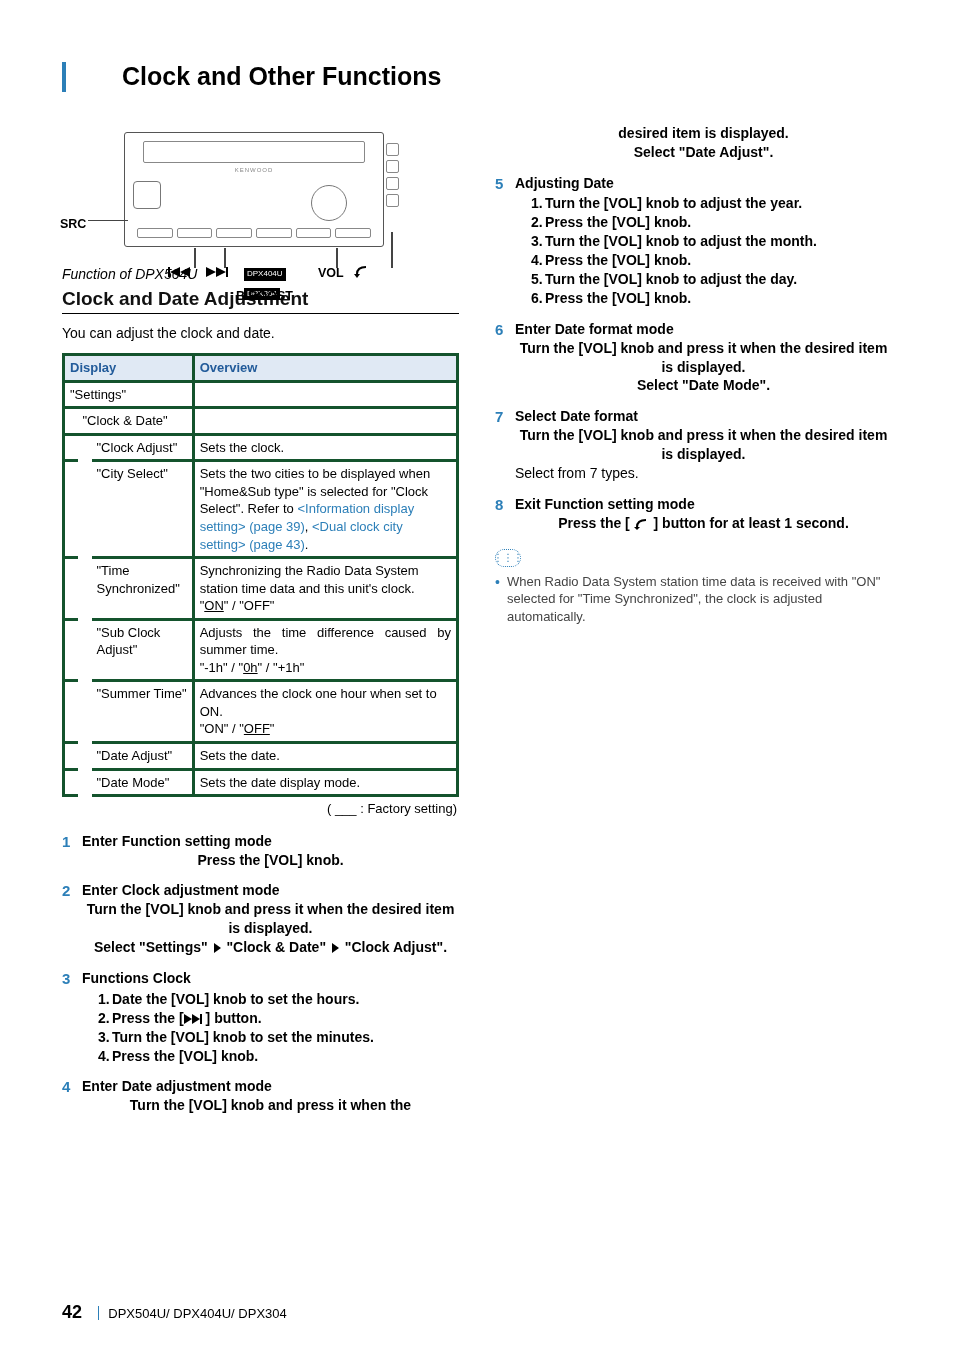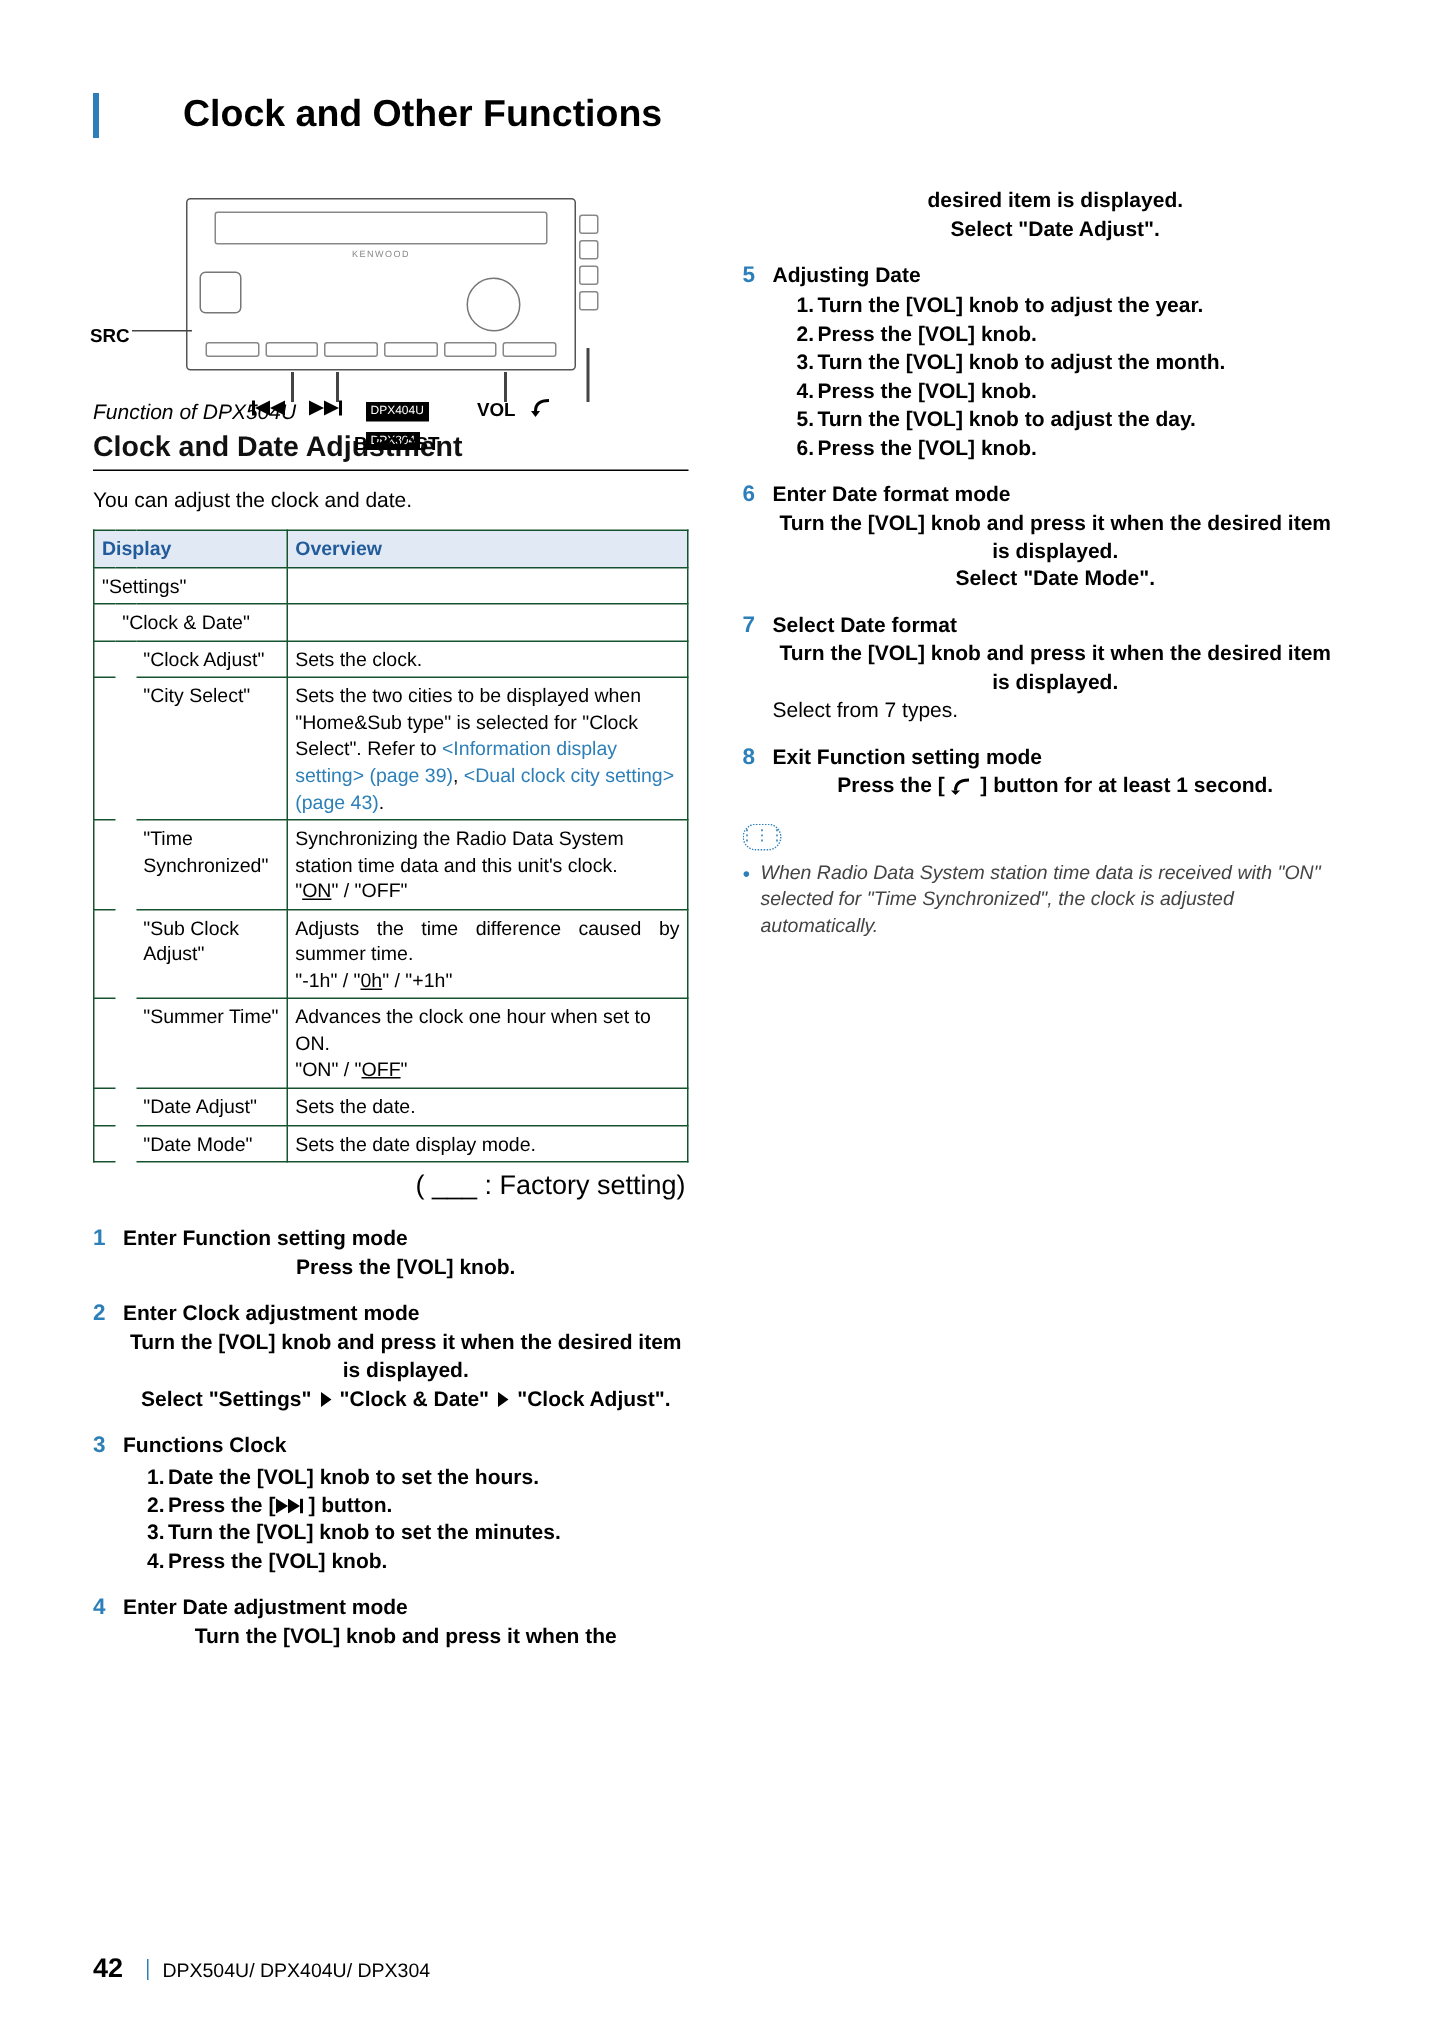--- a/index.html
+++ b/index.html
@@ -35,43 +35,43 @@
   .lead-v { width:1.5px; }
   .dev-label { position:absolute; font-size: 12.5px; font-weight:bold; }
   .dpx-tag { display:inline-block; background:#000; color:#fff; font-size:8px; padding:1px 3px; margin:1px 0;}
 
   .func-of { font-style: italic; font-size: 14px; margin-bottom: 2px; }
   .section-h { font-size: 19px; font-weight: bold; margin-bottom: 2px; color:#111;}
   .section-rule { border:none; border-top:1.5px solid #000; margin-bottom:10px;}
   .lead-text { font-size:14px; margin-bottom:10px;}
 
   table.settings { border-collapse: collapse; width: 100%; font-size:13px;}
-  table.settings th, table.settings td { border:1px solid #14532d; padding:3px 5px; vertical-align:top; text-align:left;}
+  table.settings th, table.settings td { border:3px solid #14532d; padding:3px 5px; vertical-align:top; text-align:left;}
   table.settings th { background:#e0e9f4; font-weight:bold; color:#225b9a;}
   .cell-blue { color:#2c7fb8; }
   .u { text-decoration: underline; }
-  .factory-note { text-align:right; font-size:18px; margin:3px 2px 14px 0;}
+  .factory-note { text-align:right; font-size:13px; margin:3px 2px 14px 0;}
 
   ol.steps { list-style:none; counter-reset: step; padding:0;}
   ol.steps > li { position:relative; padding-left:20px; margin-bottom:12px;}
   ol.steps > li::before {
     counter-increment: step; content: counter(step);
     position:absolute; left:0; top:0;
     color:#2c7fb8; font-weight:bold; font-size:15px;
   }
   .step-t { font-weight:bold; font-size:14px;}
   .step-b { font-weight:bold; font-size:14px;text-align:center;}
   .step-n { font-weight:normal; font-size:14px;}
   .chev { display:inline-block; width:0; height:0; border-top:5px solid transparent; border-bottom:5px solid transparent; border-left:7px solid #000; margin:0 2px; vertical-align:-1px;}
   ol.sub { list-style:none; padding:0; margin-top:2px;}
   ol.sub li { font-weight:bold; font-size:14px; padding-left: 16px; position:relative;}
   .nexti { font-weight:bold; display:inline-block; width:14px;}
 
   .note-icon { display:inline-flex; align-items:center; justify-content:center; width:26px; height:18px; border:1.5px dotted #2c7fb8; border-radius:9px; color:#2c7fb8; font-size:10px; margin-top:4px;}
-  ul.notes { list-style:none; padding:0; margin-top:6px;font-style:italic;}
+  ul.notes { list-style:none; padding:0; margin-top:6px;}
   ul.notes li { font-size:13px; color:#444; position:relative; padding-left:12px;}
   ul.notes li::before { content:"•"; position:absolute; left:0; color:#2c7fb8; font-size:14px;}
 
   .footer { position:absolute; bottom:30px; left:62px; font-size:13px;}
   .footer .pg { font-size:18px; font-weight:bold; margin-right:6px;}
   .footer .bar { display:inline-block; width:1px; height:14px; background:#2c7fb8; vertical-align:-2px; margin:0 6px;}
 
   
   .tricon { display:inline-block; vertical-align:-1px;}
 </style>

